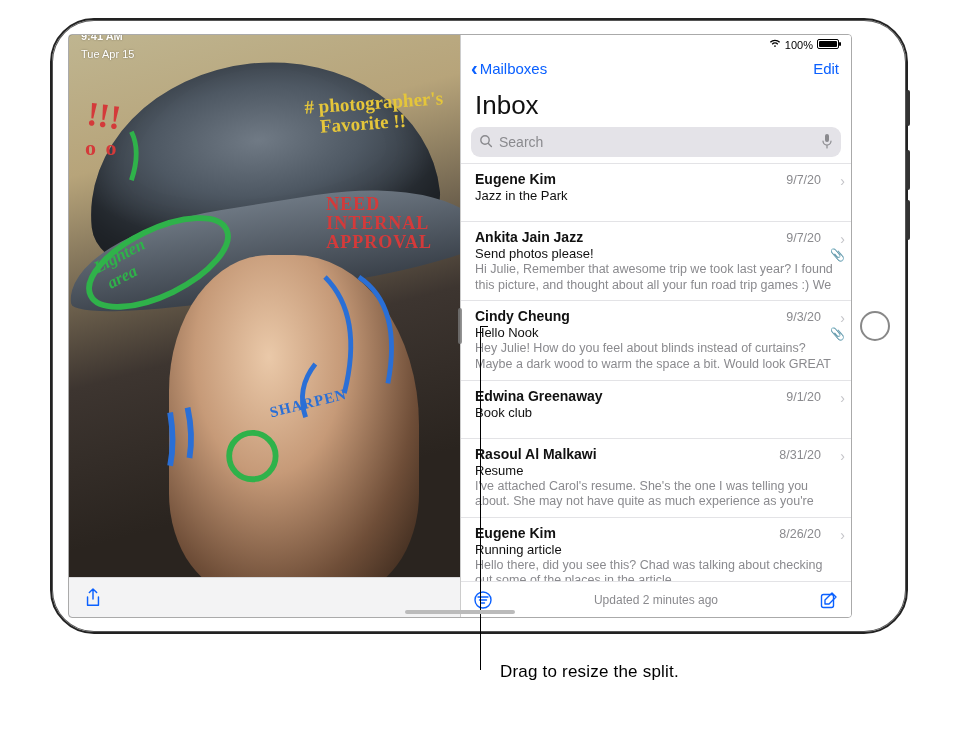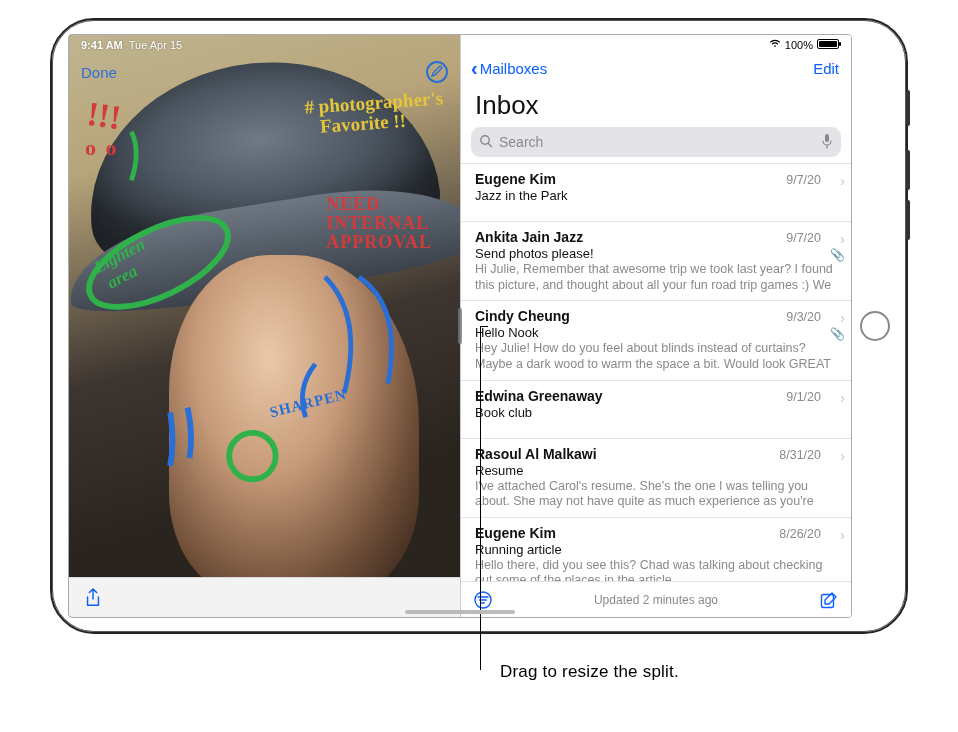--- a/index.html
+++ b/index.html
@@ -59,21 +59,21 @@
     position: absolute;
     top: 0; left: 0; right: 0;
     height: 20px;
     display: flex;
     align-items: center;
     justify-content: space-between;
     font-size: 11px;
     padding: 0 12px;
     z-index: 5;
   }
-  .statusbar .left { color: #fff; text-shadow: 0 0 2px rgba(0,0,0,.4); display:flex; gap:6px; }
+  .statusbar .left { color: #fff; text-shadow: 0 0 2px rgba(0,0,0,.4); display:flex; gap:6px;flex-direction:column; }
   .statusbar .left span:first-child { font-weight:600; }
   .statusbar .right { color: #000; display:flex; align-items:flex-start; gap:4px; }
   .wifi-icon { width:12px; height:10px; position:relative; }
   .wifi-icon svg { display:block; }
   .battery {
     width: 22px; height: 10px;
     border: 1px solid #000; border-radius: 2px;
     position: relative;
   }
   .battery::after {
@@ -225,30 +225,20 @@
             </svg>
         </span>
         <span>100%</span>
         <span class="battery">
             <span class="battery-fill"></span>
           </span>
       </div>
     </div>
 
     <div class="pane pane-left">
-      <div class="left-toolbar-top">
-        <span class="done">Done</span>
-        <span class="markup">
-          <span>
-            <svg viewBox="0 0 12 12">
-                <path d="M1 11l1.2-3.2 6.3-6.3a1 1 0 011.4 0l.6.6a1 1 0 010 1.4l-6.3 6.3z" fill="none" stroke="#2a6fd6" stroke-width="1.4"></path>
-              </svg>
-          </span>
-        </span>
-      </div>
 
       <div class="photo-area">
         <div class="fedora"></div>
         <div class="neck"></div>
 
         <div class="hw hw-red exclaims" style="left:18px; top:62px; transform:rotate(8deg);">!!!</div>
         <div class="hw hw-red" style="left:16px; top:100px; font-size:22px; letter-spacing:2px;">o o</div>
         <div class="hw hw-yel" style="right:16px; top:58px; font-size:19px; line-height:1.05; transform:rotate(-4deg); text-align:left;"># photographer's
    Favorite !!</div>
         <div class="hw hw-red" style="right:28px; top:160px; font-size:18px; line-height:1.05; letter-spacing:1px;">NEED

